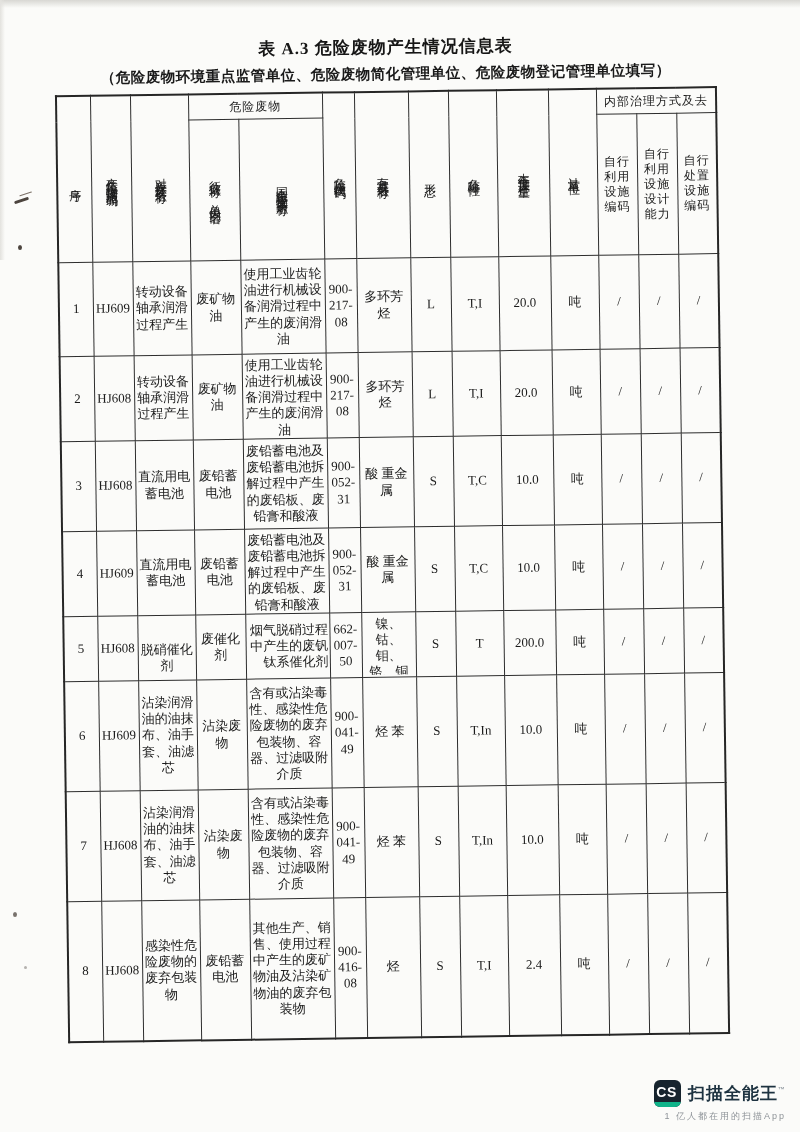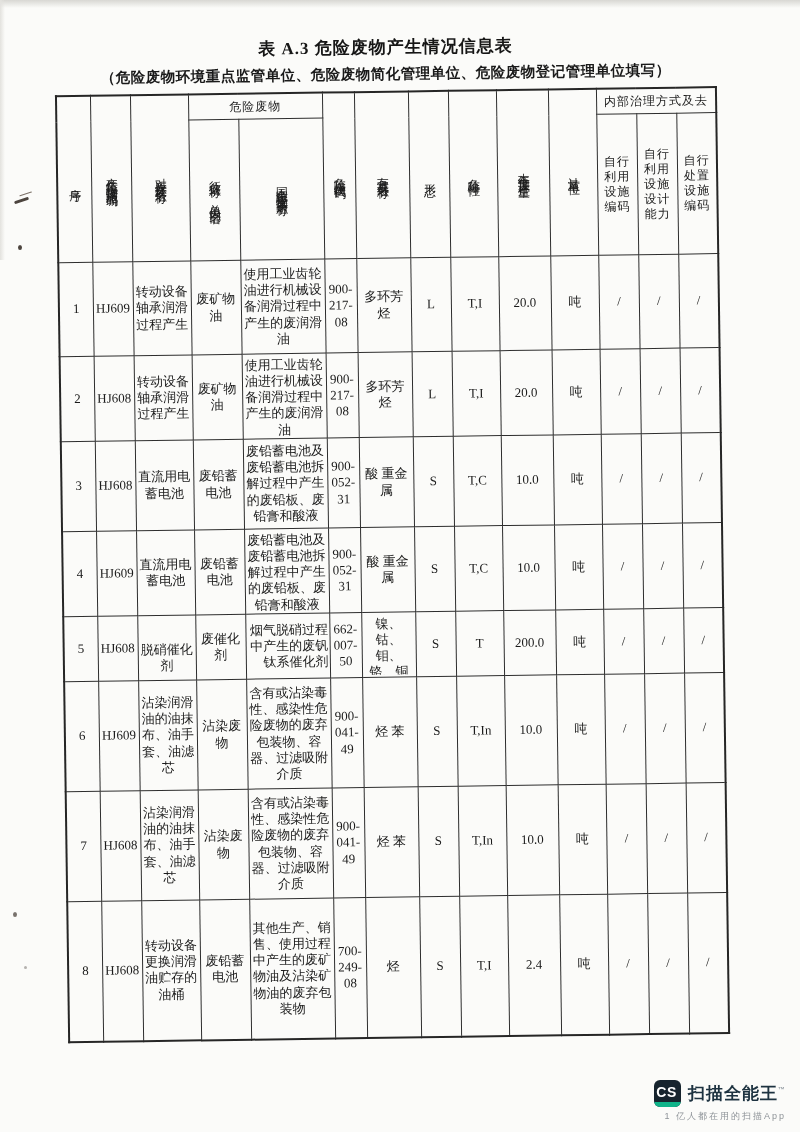--- a/index.html
+++ b/index.html
@@ -451,30 +451,30 @@
           </td>
         </tr>
         <tr style="height: 140px;">
           <td>
             <div class="cin" style="max-height: 134px;">8</div>
           </td>
           <td>
             <div class="cin" style="max-height: 134px;">HJ608</div>
           </td>
           <td>
-            <div class="cin" style="max-height: 134px;">转动设备更换润滑油贮存的油桶</div>
+            <div class="cin" style="max-height: 134px;">感染性危险废物的废弃包装物</div>
           </td>
           <td>
             <div class="cin" style="max-height: 134px;">废铅蓄电池</div>
           </td>
           <td>
             <div class="cin" style="max-height: 134px;">其他生产、销售、使用过程中产生的废矿物油及沾染矿物油的废弃包装物</div>
           </td>
           <td>
-            <div class="cin" style="max-height: 134px;">700-249-08</div>
+            <div class="cin" style="max-height: 134px;">900-416-08</div>
           </td>
           <td>
             <div class="cin" style="max-height: 134px;">烃</div>
           </td>
           <td>
             <div class="cin" style="max-height: 134px;">S</div>
           </td>
           <td>
             <div class="cin" style="max-height: 134px;">T,I</div>
           </td>

